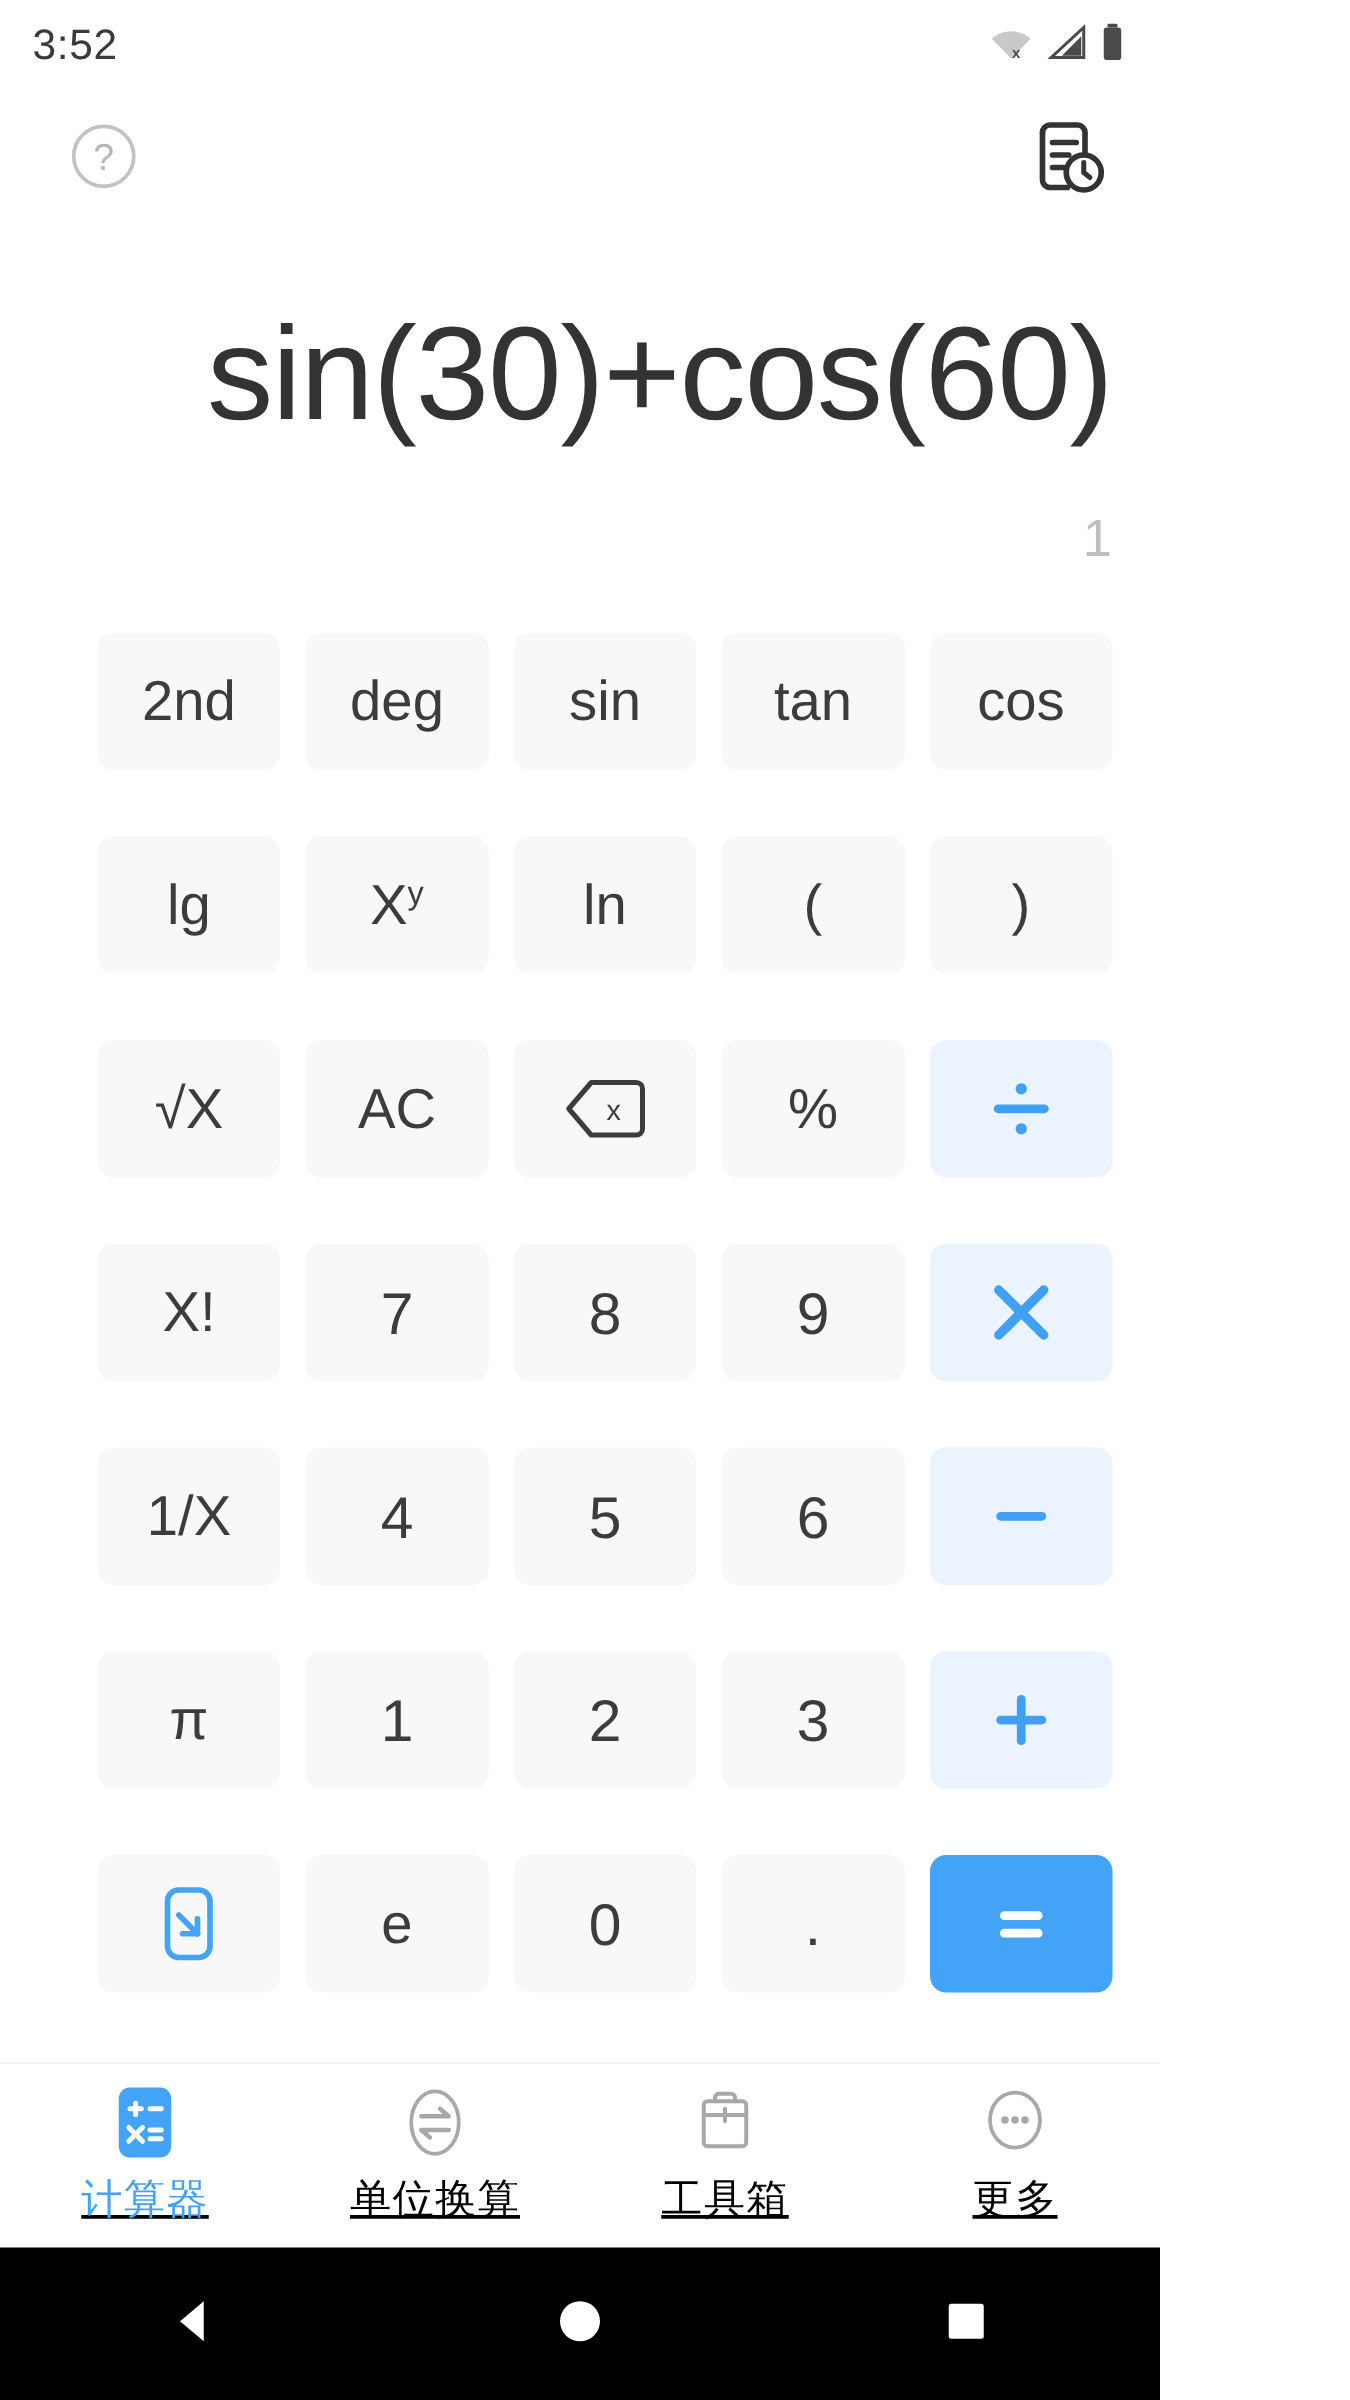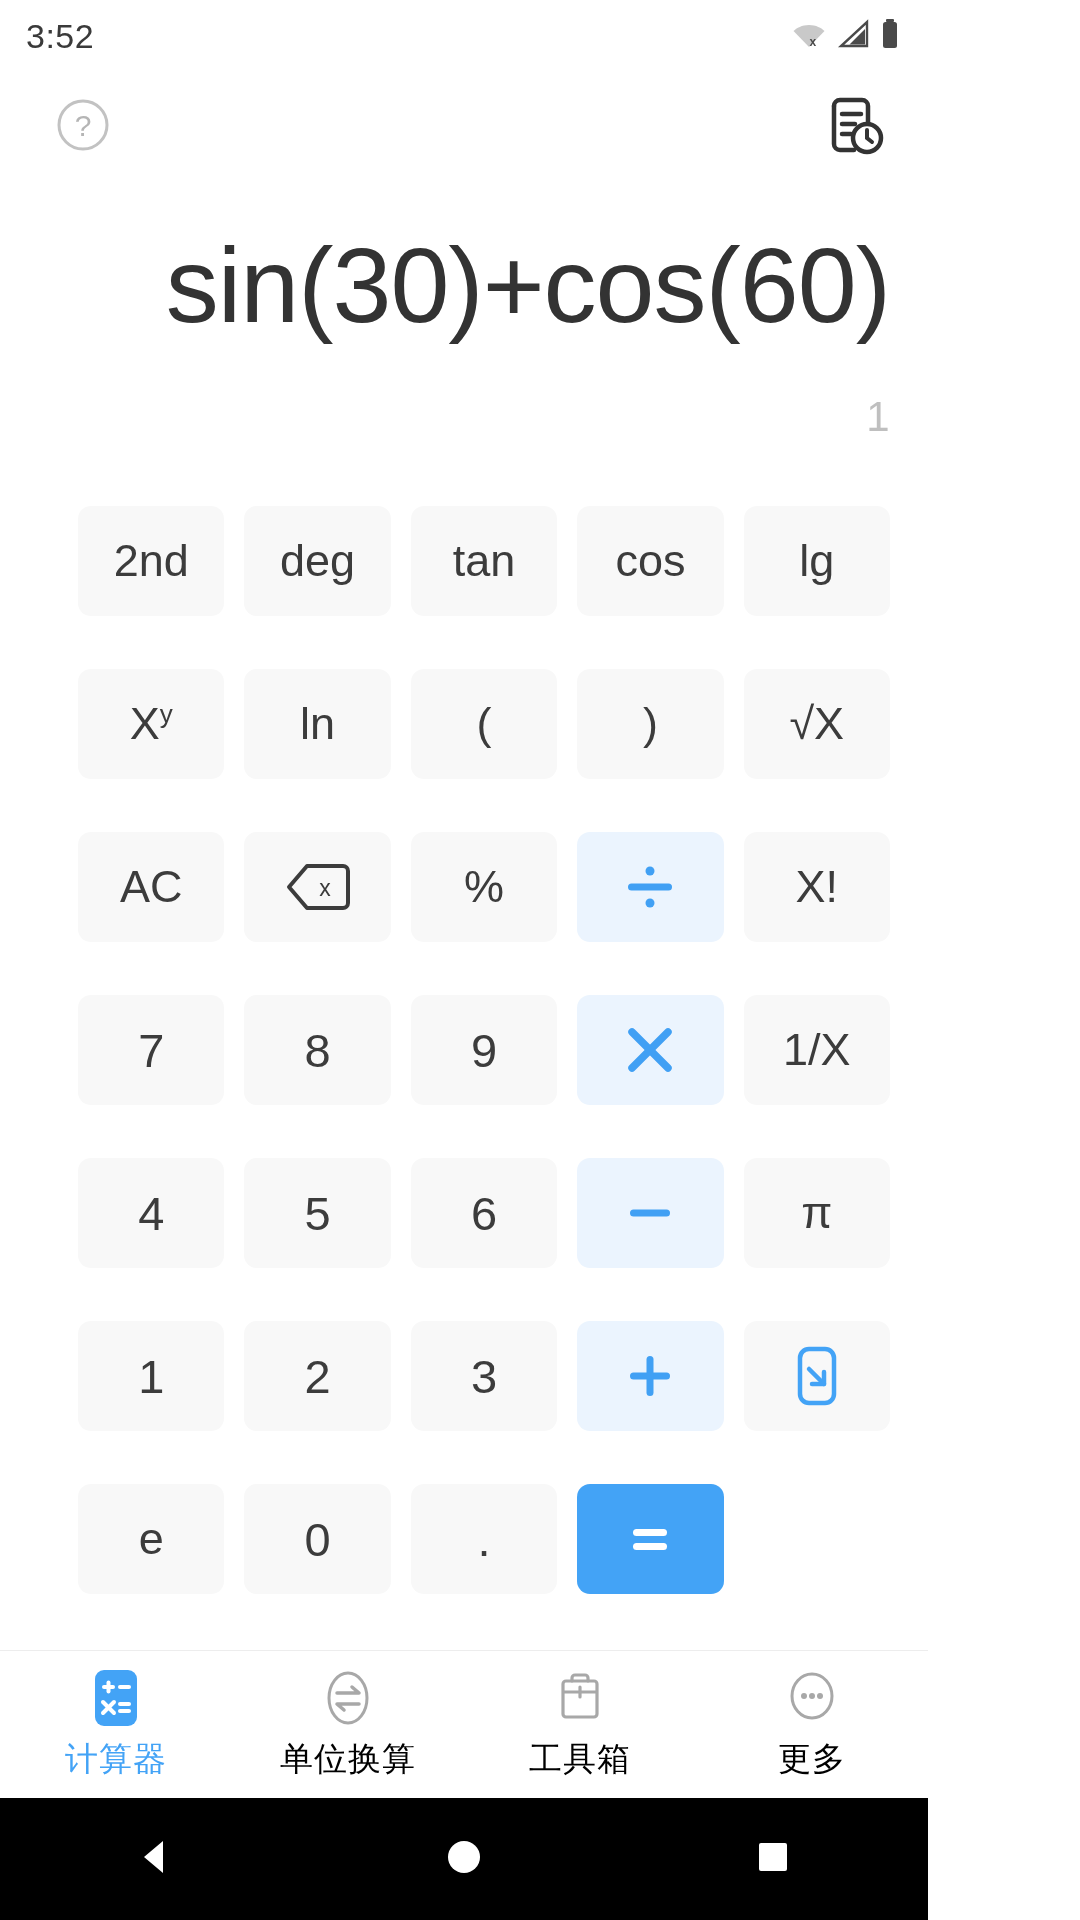--- a/index.html
+++ b/index.html
@@ -37,21 +37,21 @@
     display:flex; flex-direction:column; justify-content:flex-start;
     padding:0 38px;
   }
   .expression {
     font-size:106px;
     color:#333333;
     text-align:right;
     line-height:1.05;
     letter-spacing:-1px;
     white-space:nowrap;
-    margin-top:48px;
+    margin-top:62px;
     font-weight:400;
   }
   .result {
     font-size:42px;
     color:#BFBFBF;
     text-align:right;
     margin-top:52px;
     letter-spacing:0.5px;
   }
 
@@ -94,20 +94,21 @@
   .bottomnav {
     flex:0 0 148px; height:148px;
     border-top:1px solid #EDEDED;
     display:flex; align-items:center;
     background:#FFFFFF;
   }
   .navitem {
     flex:1; display:flex; flex-direction:column;
     align-items:center; justify-content:center; gap:8px;
     cursor:pointer;
+    text-decoration:underline;
   }
   .navlabel { font-size:33px; color:#000000; letter-spacing:1px; }
   .navitem.active .navlabel { color:#43A3F6; }
 
   
   .sysnav {
     flex:0 0 122px; height:122px;
     background:#000000;
     display:flex; align-items:center; justify-content:space-around;
   }
@@ -170,20 +171,23 @@
     <div class="expression">sin(30)+cos(60)</div>
     <div class="result">1</div>
   </div>
 
   <div class="keypad" id="keypad">
       <button class="key fn">
         <span>2nd</span>
       </button>
       <button class="key fn">
         <span>deg</span>
+      </button>
+      <button class="key fn">
+        <span>sin</span>
       </button>
       <button class="key fn">
         <span>tan</span>
       </button>
       <button class="key fn">
         <span>cos</span>
       </button>
       <button class="key fn">
         <span>lg</span>
       </button>

